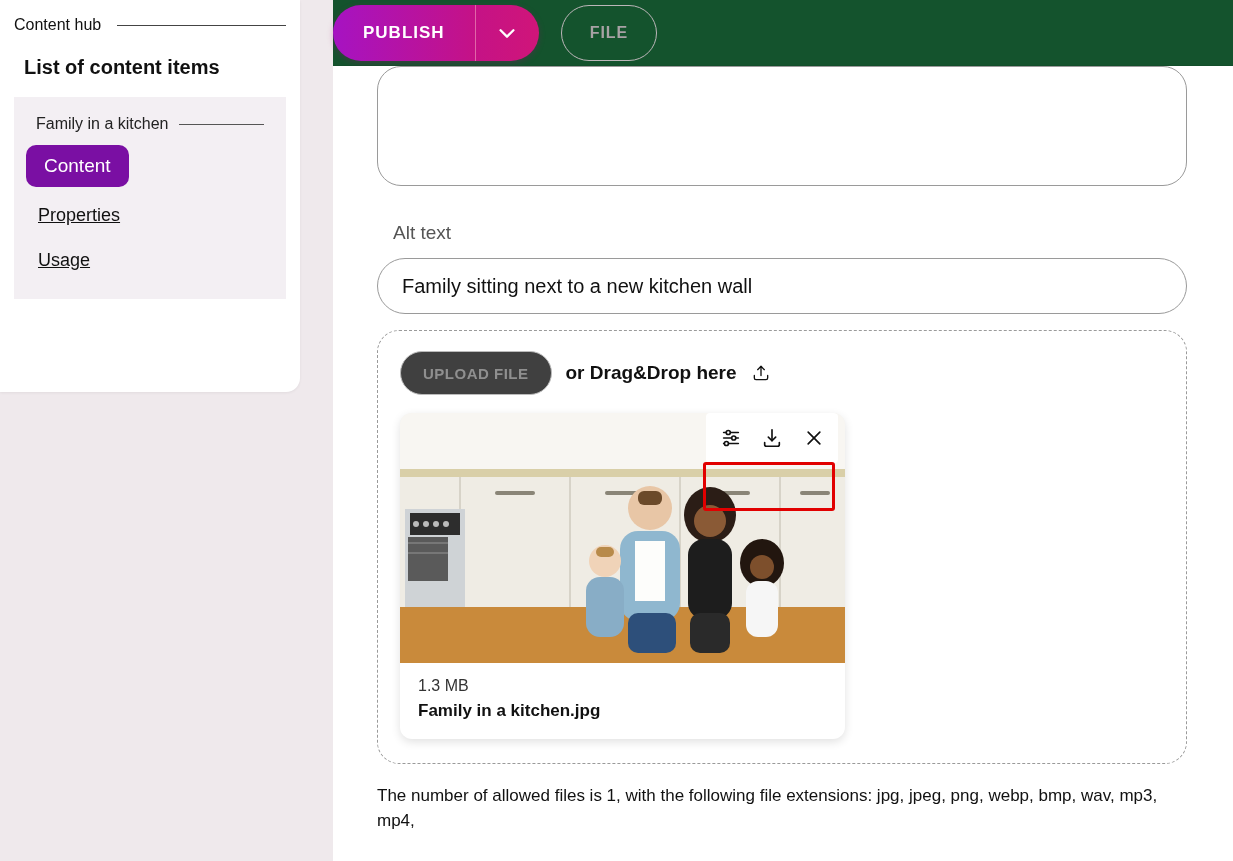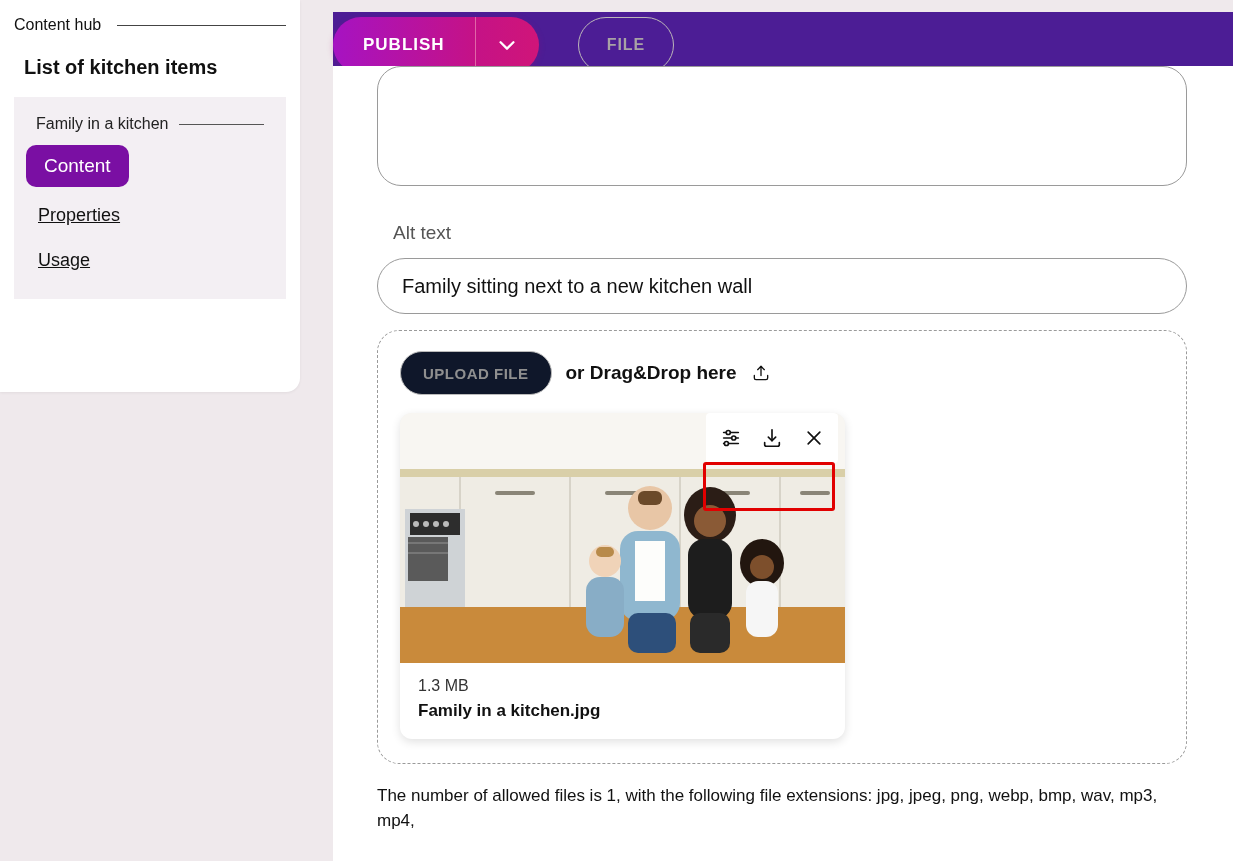--- a/index.html
+++ b/index.html
@@ -23,23 +23,22 @@
   .item-breadcrumb .line { flex:1; height:1px; background:#555; }
   .tab-active {
     display:inline-block; background:#7a0fa3; color:#fff; font-size:19px; font-weight:500;
     padding:10px 18px; border-radius:10px; margin:0 0 6px 0; cursor:pointer;text-align:center;
   }
   .tab-link { font-size:18px; color:#111; padding:12px 12px; cursor:pointer;text-decoration:underline; }
 
   
   .toolbar {
     position:absolute; left:333px; top:0; right:0; height:66px;
-    background:#4c1d95; display:flex; align-items:center; gap:39px; padding-left:0;
+    background:#14532d; display:flex; align-items:center; gap:22px; padding-left:0;
     border-bottom:1px solid rgba(0,0,0,0.05);
-    margin-top:12px;
   }
   .publish-group { display:flex; height:56px; border-radius:28px; overflow:hidden; box-shadow:0 2px 6px rgba(170,0,120,0.25); }
   .btn-publish {
     background: linear-gradient(90deg,#a613c2 0%, #c51286 100%);
     color:#fff; font-weight:700; letter-spacing:1px; font-size:17px;
     border:none; padding:0 30px; cursor:pointer;
   }
   .btn-publish-drop {
     width:64px; background: linear-gradient(90deg,#c51286 0%, #d01579 100%);
     border:none; border-left:1px solid rgba(255,255,255,0.35);
@@ -64,21 +63,21 @@
     width:810px; height:56px; border:1px solid #9a9a9a; border-radius:28px;
     padding:0 24px; font-size:20px; color:#111; outline:none; background:#fff;
   }
 
   .dropzone {
     width:810px; border:1px dashed #9a9a9a; border-radius:22px; padding:20px 22px 24px 22px;
     margin-top:16px;
   }
   .upload-row { display:flex; align-items:center; gap:14px; }
   .btn-upload {
-    height:44px; border:1px solid #bbb; border-radius:22px; background:#0f172a;
+    height:44px; border:1px solid #bbb; border-radius:22px; background:#404040;
     color:#8f8f8f; font-weight:700; letter-spacing:0.5px; font-size:15px; padding:0 22px; cursor:pointer;
   }
   .drag-text { font-size:19px; color:#111; font-weight:600; }
   .upload-icon { width:20px; height:20px; }
 
   .thumb-card {
     width:445px; margin-top:18px; border-radius:12px; background:#fff;
     box-shadow:0 3px 10px rgba(0,0,0,0.12); overflow:hidden; position:relative;
   }
   .thumb-img { width:445px; height:250px; display:block; }
@@ -100,21 +99,21 @@
   .help-text { font-size:17px; color:#111; margin-top:20px; width:810px; line-height:1.45; }
 </style>
 </head>
 <body>
 
 <aside class="sidebar">
   <div class="breadcrumb">
     <span>Content hub</span>
     <span class="line"></span>
   </div>
-  <div class="list-title">List of kitchen items</div>
+  <div class="list-title">List of content items</div>
   <div class="item-card">
     <div class="item-breadcrumb">
       <span>Family in a kitchen</span>
       <span class="line"></span>
     </div>
     <div class="tab-active">Content</div>
     <div class="tab-link">Properties</div>
     <div class="tab-link">Usage</div>
   </div>
 </aside>

